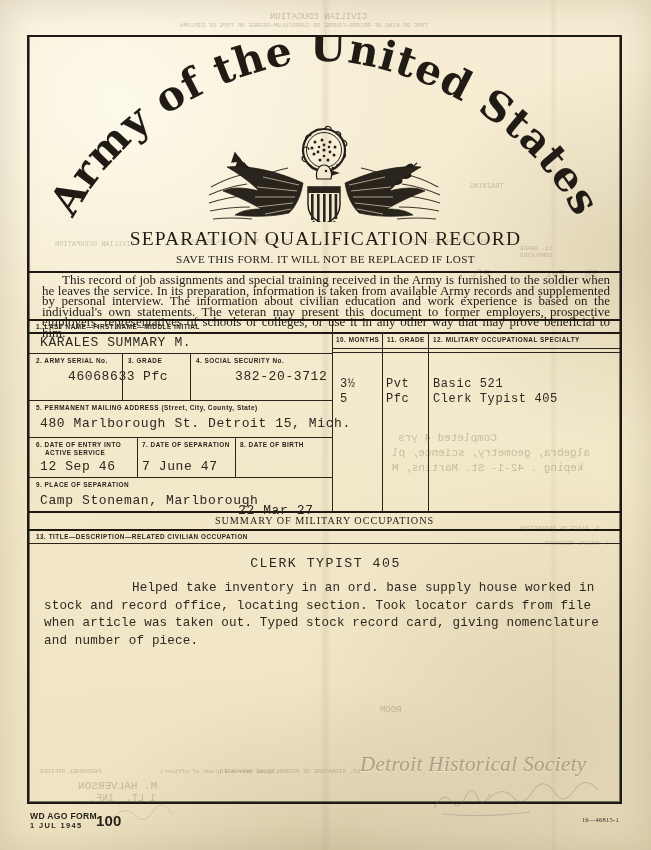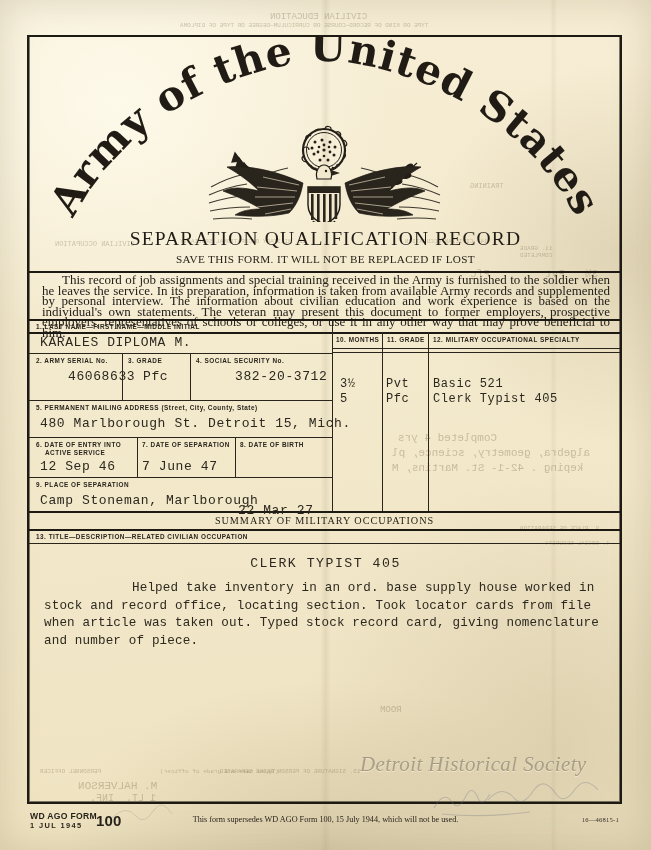--- a/index.html
+++ b/index.html
@@ -479,21 +479,21 @@
   <div class="vline" style="left:122px; top:353px; height:47px;"></div>
   <div class="vline" style="left:190px; top:353px; height:47px;"></div>
   <div class="vline" style="left:137px; top:437px; height:40px;"></div>
   <div class="vline" style="left:235px; top:437px; height:40px;"></div>
 
   <div class="vline" style="left:332px; top:319px; height:192px;"></div>
   <div class="vline" style="left:382px; top:332px; height:179px;"></div>
   <div class="vline" style="left:428px; top:332px; height:179px;"></div>
 
   <div class="fld-label" style="left:36px; top:323px;">1. LAST NAME—FIRST NAME—MIDDLE INITIAL</div>
-  <div class="typed" style="left:40px; top:335px;">KARALES DIPLOMA M.</div>
+  <div class="typed" style="left:40px; top:335px;">KARALES SUMMARY M.</div>
 
   <div class="fld-label" style="left:36px; top:357px;">2. ARMY SERIAL No.</div>
   <div class="typed" style="left:32px; top:369px;margin-left:36px;">46068633</div>
 
   <div class="fld-label" style="left:128px; top:357px;">3. GRADE</div>
   <div class="typed" style="left:143px; top:369px;">Pfc</div>
 
   <div class="fld-label" style="left:196px; top:357px;">4. SOCIAL SECURITY No.</div>
   <div class="typed" style="left:235px; top:369px;">382-20-3712</div>
 
@@ -551,17 +551,16 @@
     <g stroke="#6b7384" stroke-width="1" fill="none" opacity=".7">
       <path d="M2,18 q14,-14 24,-2 q8,10 18,-6 q8,-12 18,4"></path>
     </g>
   </svg>
 
   <div id="footer-form-id">
     <span class="l1">WD AGO FORM</span>
     <span class="l2">1  JUL  1945</span>
   </div>
   <div id="footer-form-no">100</div>
-  <div id="footer-center">This form supersedes WD AGO Form 100, 15 July 1944, which will not be used.</div>
   <div id="footer-right">16—46815-1</div>
 
   <div id="edge-shadow"></div>
 </div>
 
 </body></html>

